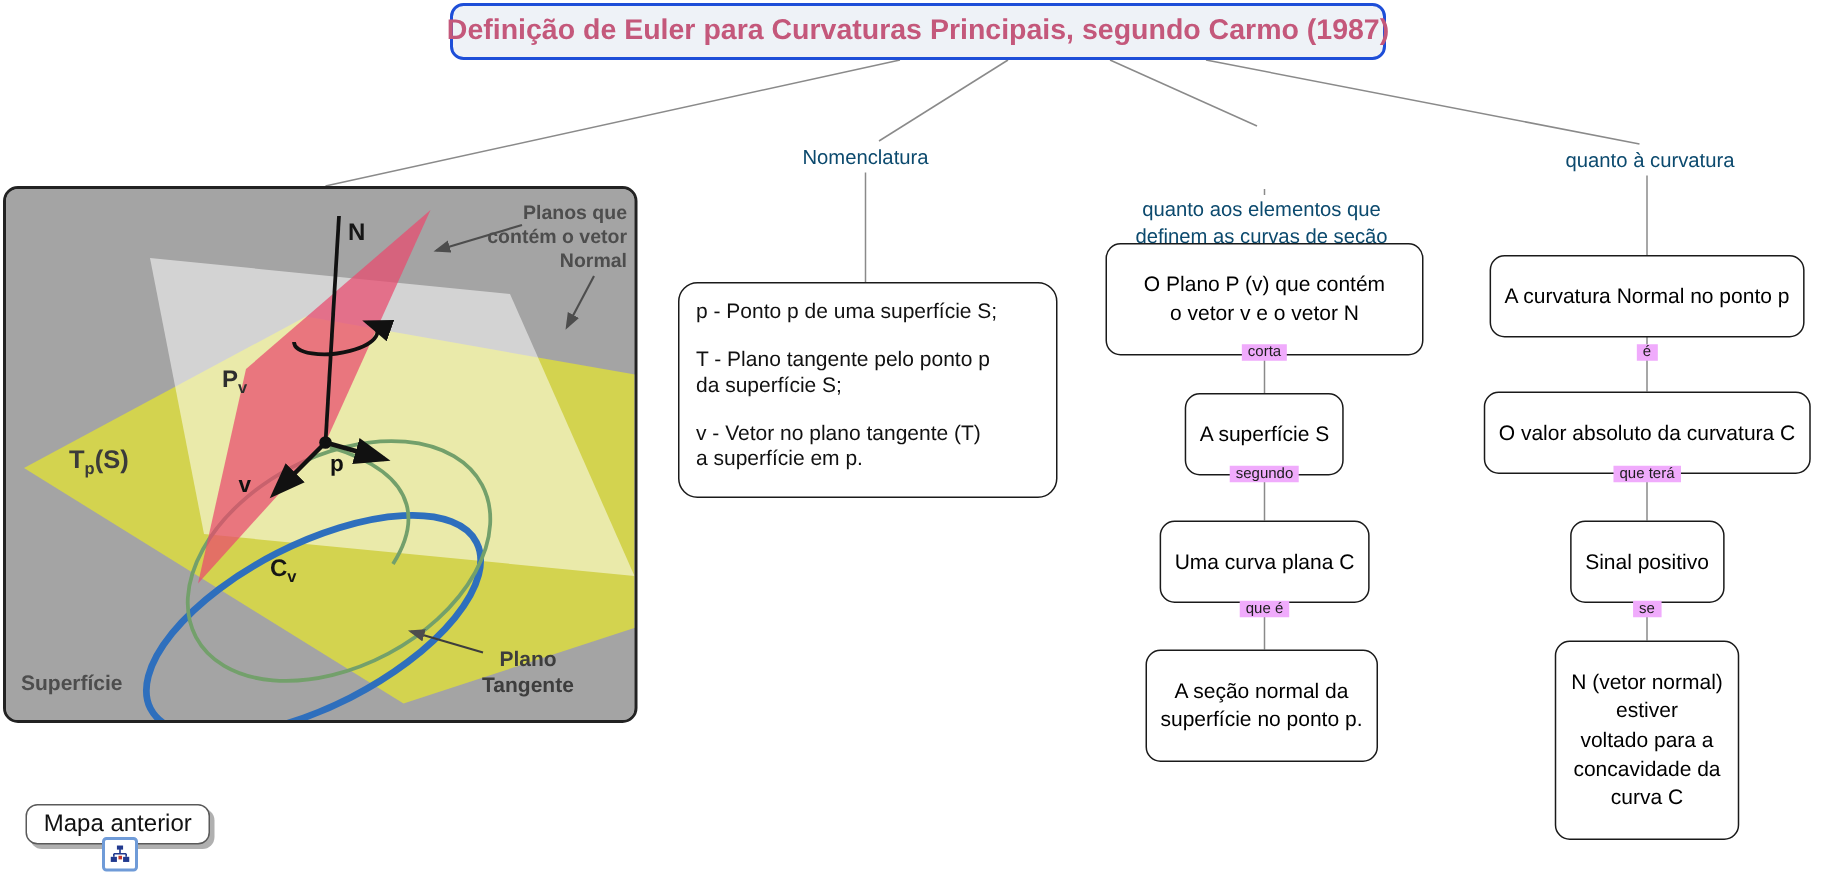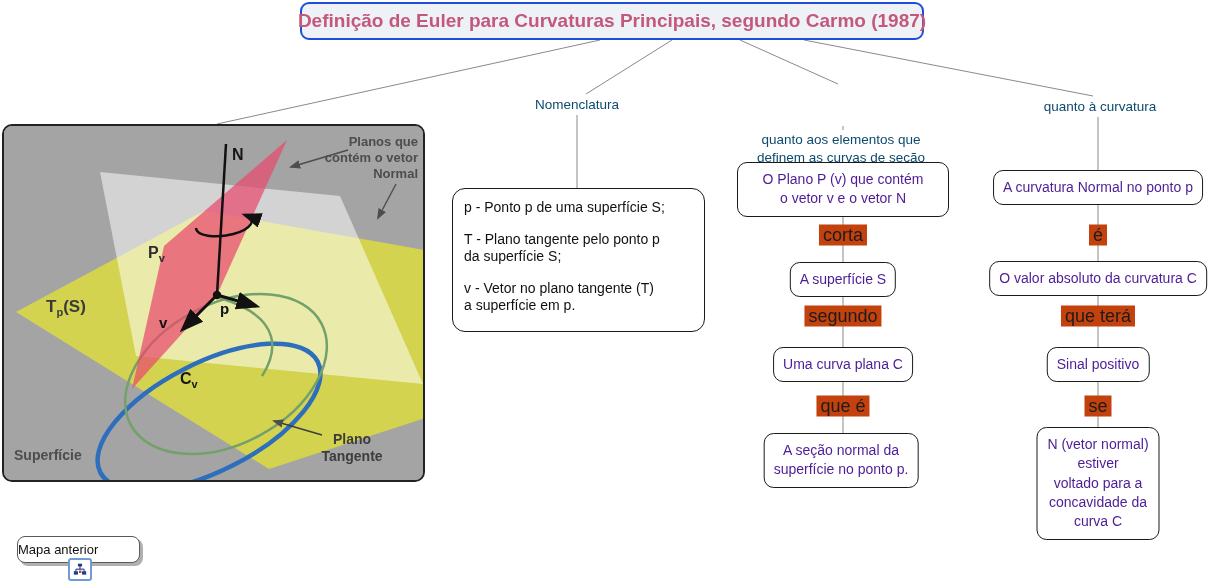--- a/index.html
+++ b/index.html
@@ -17,48 +17,48 @@
   }
 
   .branch-label{
     position:absolute;z-index:2;transform:translateX(-50%);
     background:#ffffff;color:#0c4a6e;font-size:13.5px;line-height:1.32;
     text-align:center;white-space:pre-line;padding:1px 4px;
   }
 
   .link-label{
     position:absolute;z-index:2;transform:translate(-50%,-50%);
-    background:#c2410c;color:#1c1c1c;font-size:18px;padding:0 4px;white-space:nowrap;text-align:right;
+    background:#f0abfc;color:#1c1c1c;font-size:10px;padding:0 4px;white-space:nowrap;text-align:right;
   }
 
   .concept{
     position:absolute;z-index:2;transform:translateX(-50%);
     background:#ffffff;border:1.6px solid #1a1a1a;border-radius:10px;
-    color:#4c1d95;font-size:14px;line-height:1.38;text-align:center;
-    padding:7px 9px;white-space:pre-line;
+    color:#000000;font-size:14px;line-height:1.38;text-align:center;
+    padding:17px 9px;white-space:pre-line;
   }
 
   .nomen-box{
     position:absolute;left:452px;top:188px;width:230px;z-index:2;
     background:#fff;border:1.6px solid #1a1a1a;border-radius:13px;
     padding:10px 10px 2px 11px;color:#111;font-size:14px;line-height:1.25;
   }
   .nomen-box p{margin:0 0 14px 0;white-space:pre-line;}
 
   .figure-box{
     position:absolute;left:2px;top:124px;width:419px;height:354px;z-index:2;
     border:2px solid #222;border-radius:10px;overflow:hidden;background:#a4a4a4;
   }
 
   .map-btn{
     position:absolute;left:17px;top:536px;width:121px;height:25px;z-index:2;
     background:#fff;border:1px solid #5a5a5a;border-radius:8px;
     box-shadow:3px 3px 0 #b0b0b0;
-    display:flex;align-items:center;justify-content:flex-start;
-    font-size:13px;color:#111;
+    display:flex;align-items:center;justify-content:center;
+    font-size:16px;color:#111;
   }
   .map-icon{
     position:absolute;left:68px;top:558px;width:20px;height:19px;z-index:4;
     background:#fff;border:2px solid #6f9bd8;border-radius:3px;
     display:flex;align-items:center;justify-content:center;
   }
 </style>
 </head>
 <body>
 

